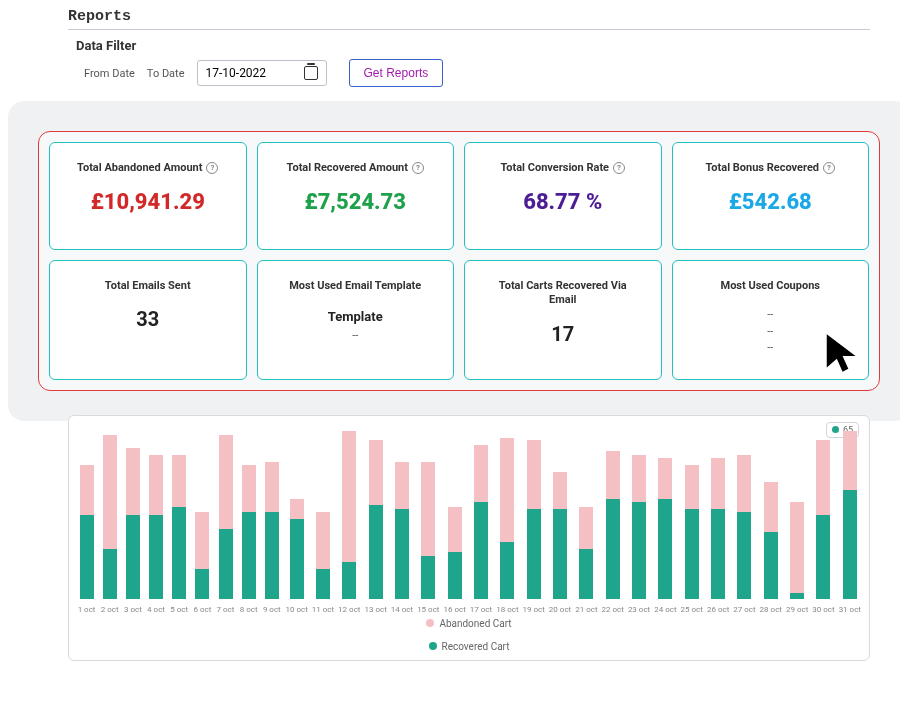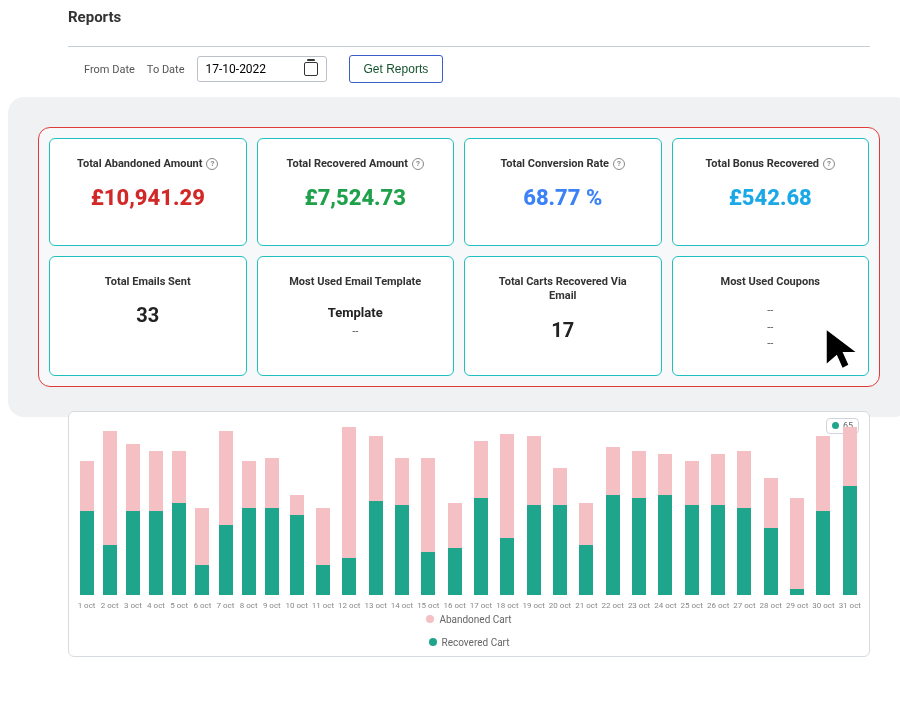--- a/index.html
+++ b/index.html
@@ -11,23 +11,24 @@
     overflow: hidden;
     position: relative;
   }
   .page {
     padding: 8px 30px 0 68px;
   }
   .section-title {
     font-size: 15px;
     font-weight: 700;
     color: #333;
-    padding-bottom: 20px;
+    padding-bottom: 4px;
     border-bottom: 1px solid #c7cdd6;
     margin-bottom: 8px;
+    font-family: Liberation Mono, monospace;
   }
   .filter-label {
     font-size: 13px;
     font-weight: 700;
     color: #333;
     margin-left: 8px;
     margin-bottom: 6px;
   }
   .filter-row {
     display: flex;
@@ -59,21 +60,21 @@
   .date-input .cal-icon::before {
     content: "";
     position: absolute;
     top: -4px; left: 2px; right: 2px;
     height: 2px;
     background: #333;
     border-radius: 1px;
   }
   .get-reports {
     border: 1px solid #3b5fc9;
-    color: #14532d;
+    color: #a21caf;
     background: #fff;
     padding: 6px 14px;
     font-size: 12px;
     border-radius: 3px;
     cursor: pointer;
     margin-left: 10px;
   }
 
   .cards-shadow {
     background: #f0f1f2;
@@ -123,21 +124,21 @@
     border-radius: 50%;
     font-size: 8px;
     color: #888;
   }
   .big-val {
     font-size: 22px;
     font-weight: 800;
   }
   .c-red   { color: #d22828; }
   .c-green { color: #1fa04a; }
-  .c-gold  { color: #3b82f6; }
+  .c-gold  { color: #4c1d95; }
   .c-cyan  { color: #1aa9e6; }
   .mid-val {
     font-size: 20px;
     font-weight: 700;
     color: #222;
   }
   .sub-val {
     font-size: 13px;
     font-weight: 700;
     color: #222;
@@ -235,20 +236,21 @@
   }
   .legend .dot.pink { background: #f4c0c3; }
   .legend .dot.teal { background: #1fa58b; }
 </style>
 </head>
 <body>
 
 <div class="page">
   <div class="section-title">Reports</div>
 
+  <div class="filter-label">Data Filter</div>
 
   <div class="filter-row">
     <span class="lbl">From Date</span>
     <span class="lbl">To Date</span>
     <div class="date-input">
       <span>17-10-2022</span>
       <span class="cal-icon"></span>
     </div>
     <button class="get-reports">Get Reports</button>
   </div>

